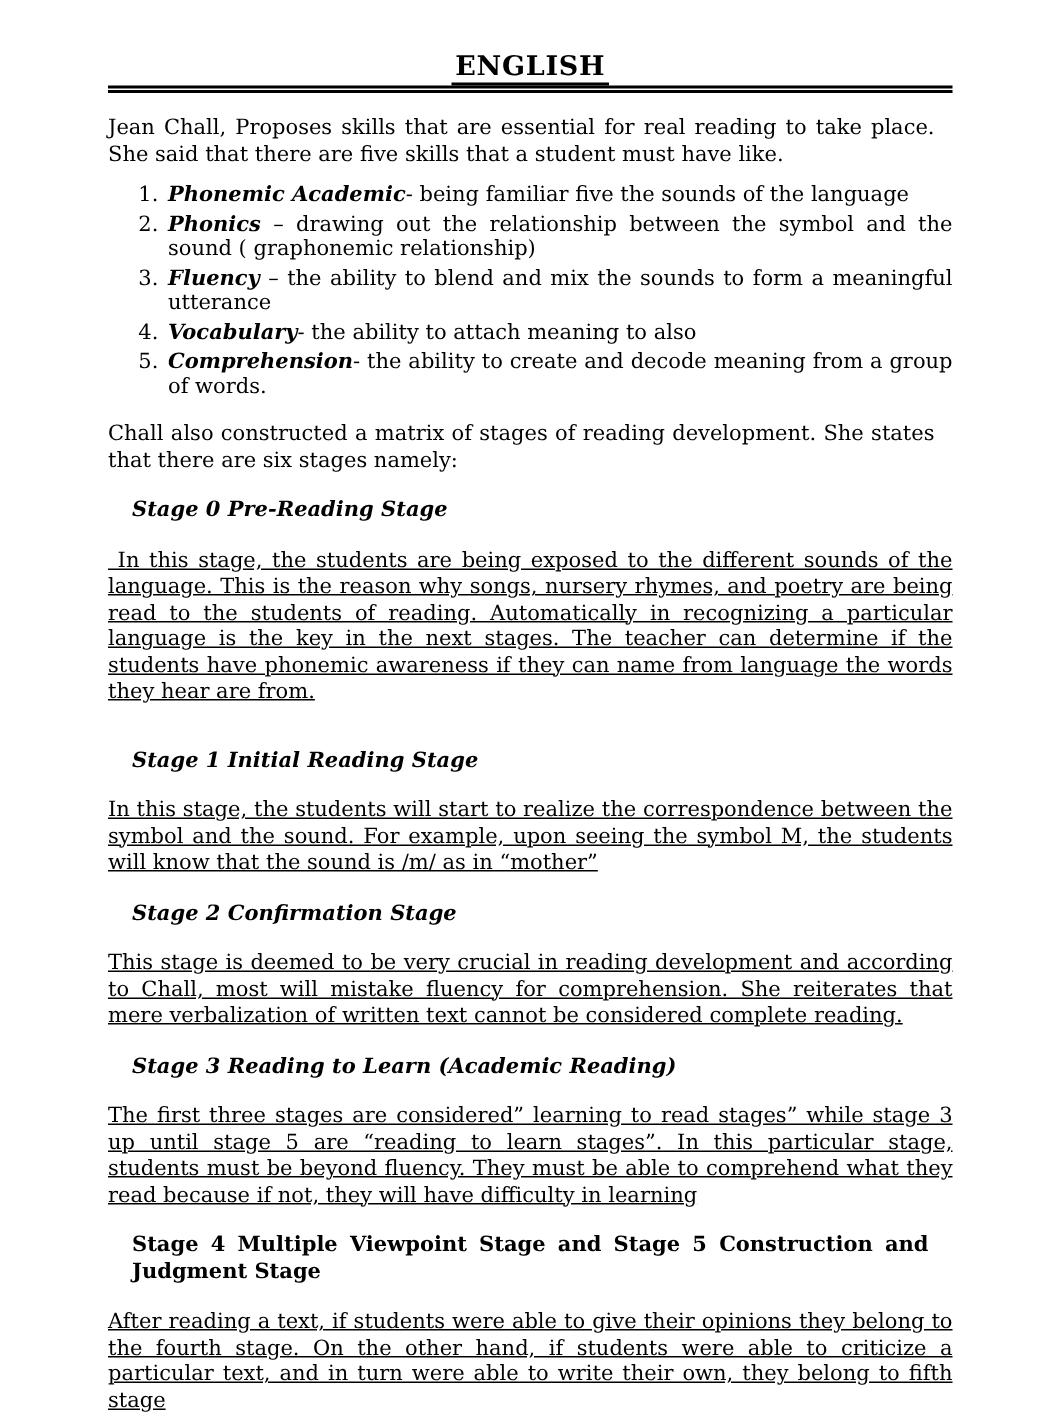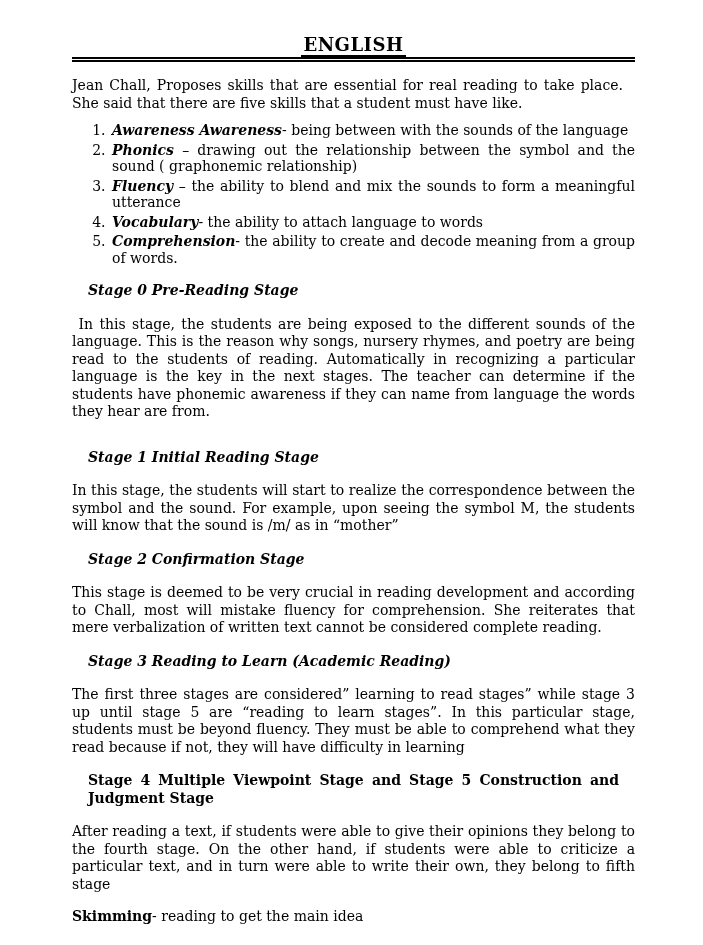--- a/index.html
+++ b/index.html
@@ -81,20 +81,21 @@
     font-style: italic;
     line-height: 17.5px;
     text-align: justify;
   }
   .stage.heading-plain h3 {
     font-style: normal;
   }
   .stage p {
     margin: 0;
     text-align: justify;
+    text-decoration: underline;
   }
   .purpose-heading {
     margin: 15px 0 0 0;
     font-size: 14px;
     font-weight: bold;
     line-height: 17.5px;
   }
   .purpose-items {
     margin-top: 15px;
   }
@@ -107,27 +108,28 @@
 
 <div class="page">
 
   <h1 class="doc-title"><span class="title-text">ENGLISH</span></h1>
   <div class="title-rule"></div>
 
 
   <p class="para">Jean Chall, Proposes skills that are essential for real reading to take place. She said that there are five skills that a student must have like.</p>
 
   <ol class="skills-list">
-    <li><span class="term-bi">Awareness Awareness</span><span>- being between with the sounds of the language</span></li>
+    <li><span class="term-bi">Phonemic Academic</span><span>- being familiar five the sounds of the language</span></li>
     <li><span class="term-bi">Phonics</span><span> – drawing out the relationship between the symbol and the sound ( graphonemic relationship)</span></li>
     <li><span class="term-bi">Fluency</span><span> – the ability to blend and mix the sounds to form a meaningful utterance</span></li>
-    <li><span class="term-bi">Vocabulary</span><span>- the ability to attach language to words</span></li>
+    <li><span class="term-bi">Vocabulary</span><span>- the ability to attach meaning to also</span></li>
     <li><span class="term-bi">Comprehension</span><span>- the ability to create and decode meaning from a group of words.</span></li>
   </ol>
 
+  <p class="para">Chall also constructed a matrix of stages of reading development. She states that there are six stages namely:</p>
 
   <div class="stage">
     <h3>Stage 0 Pre-Reading Stage</h3>
     <p>&nbsp;In this stage, the students are being exposed to the different sounds of the language. This is the reason why songs, nursery rhymes, and poetry are being read to the students of reading. Automatically in recognizing a particular language is the key in the next stages. The teacher can determine if the students have phonemic awareness if they can name from language the words they hear are from.</p>
   </div>
 
   <div class="stage gap-large">
     <h3>Stage 1 Initial Reading Stage</h3>
     <p>In this stage, the students will start to realize the correspondence between the symbol and the sound. For example, upon seeing the symbol M, the students will know that the sound is /m/ as in “mother”</p>
   </div>

